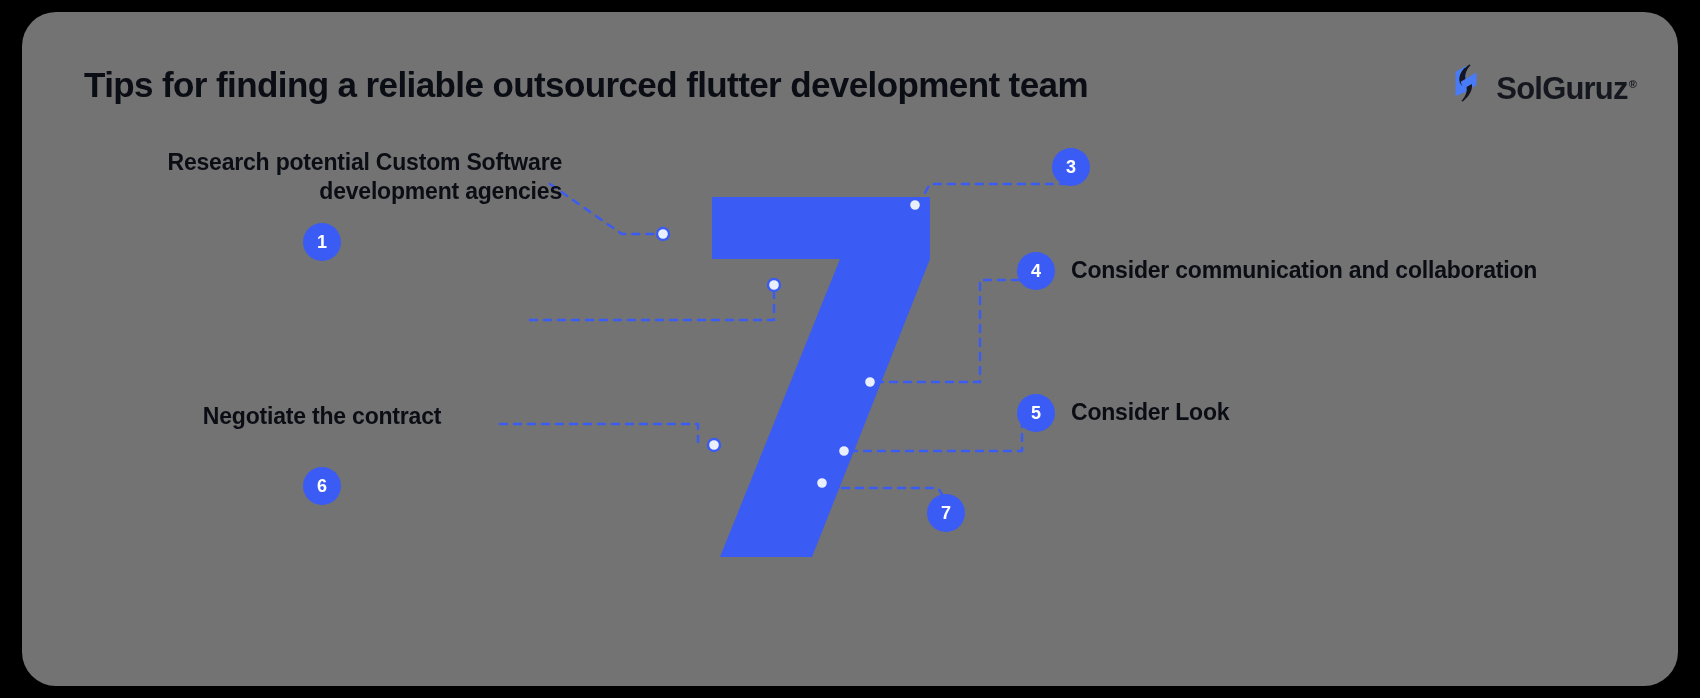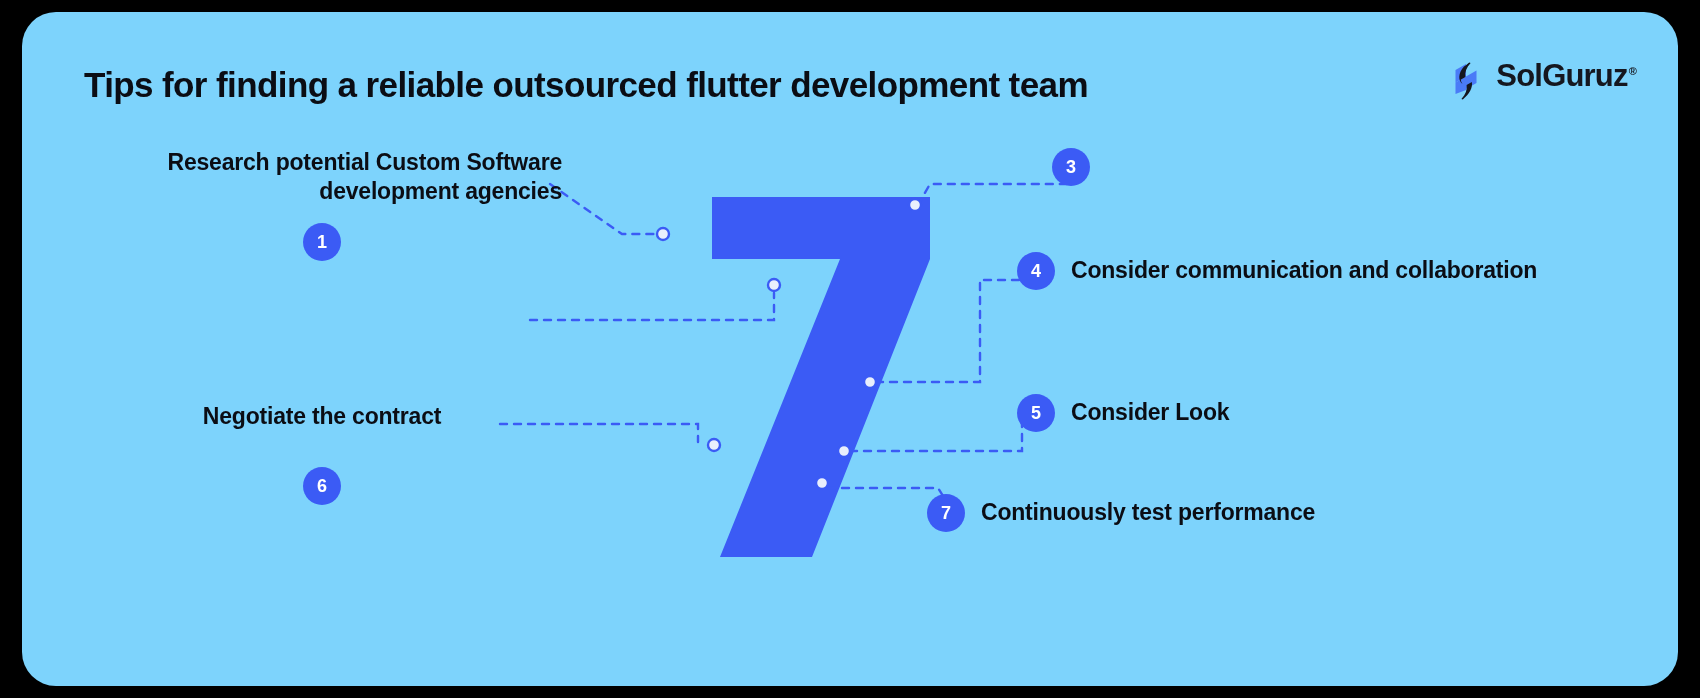--- a/index.html
+++ b/index.html
@@ -11,41 +11,41 @@
   }
   .stage {
     position: relative;
     width: 1700px; height: 698px;
     background: #000000;
   }
   .card {
     position: absolute;
     left: 22px; top: 12px;
     width: 1656px; height: 674px;
-    background: #7dd3fc;
+    background: #737373;
     border-radius: 34px;
     overflow: hidden;
   }
 
   
   .title {
     position: absolute;
     left: 62px; top: 52px;
     width: 1180px;
     font-size: 35px;
     font-weight: 700;
     letter-spacing: -0.6px;
     color: #0b0d14;
     line-height: 1.22;
   }
   .logo {
     position: absolute;
     right: 42px; top: 48px;
     display: flex;
-    align-items: flex-start;
+    align-items: flex-end;
     gap: 9px;
     height: 44px;
   }
   .logo-mark { width: 42px; height: 42px; display: block; }
   .logo-text {
     font-size: 31px;
     font-weight: 700;
     letter-spacing: -0.8px;
     color: #15171f;
     line-height: 1;
@@ -193,17 +193,16 @@
       <div class="label">Consider communication and collaboration</div>
     </div>
 
     <div class="item right" id="item-5">
       <div class="badge">5</div>
       <div class="label">Consider Look</div>
     </div>
 
     <div class="item right" id="item-7">
       <div class="badge">7</div>
-      <div class="label">Continuously test performance</div>
     </div>
 
   </div>
 </div>
 
 </body></html>

